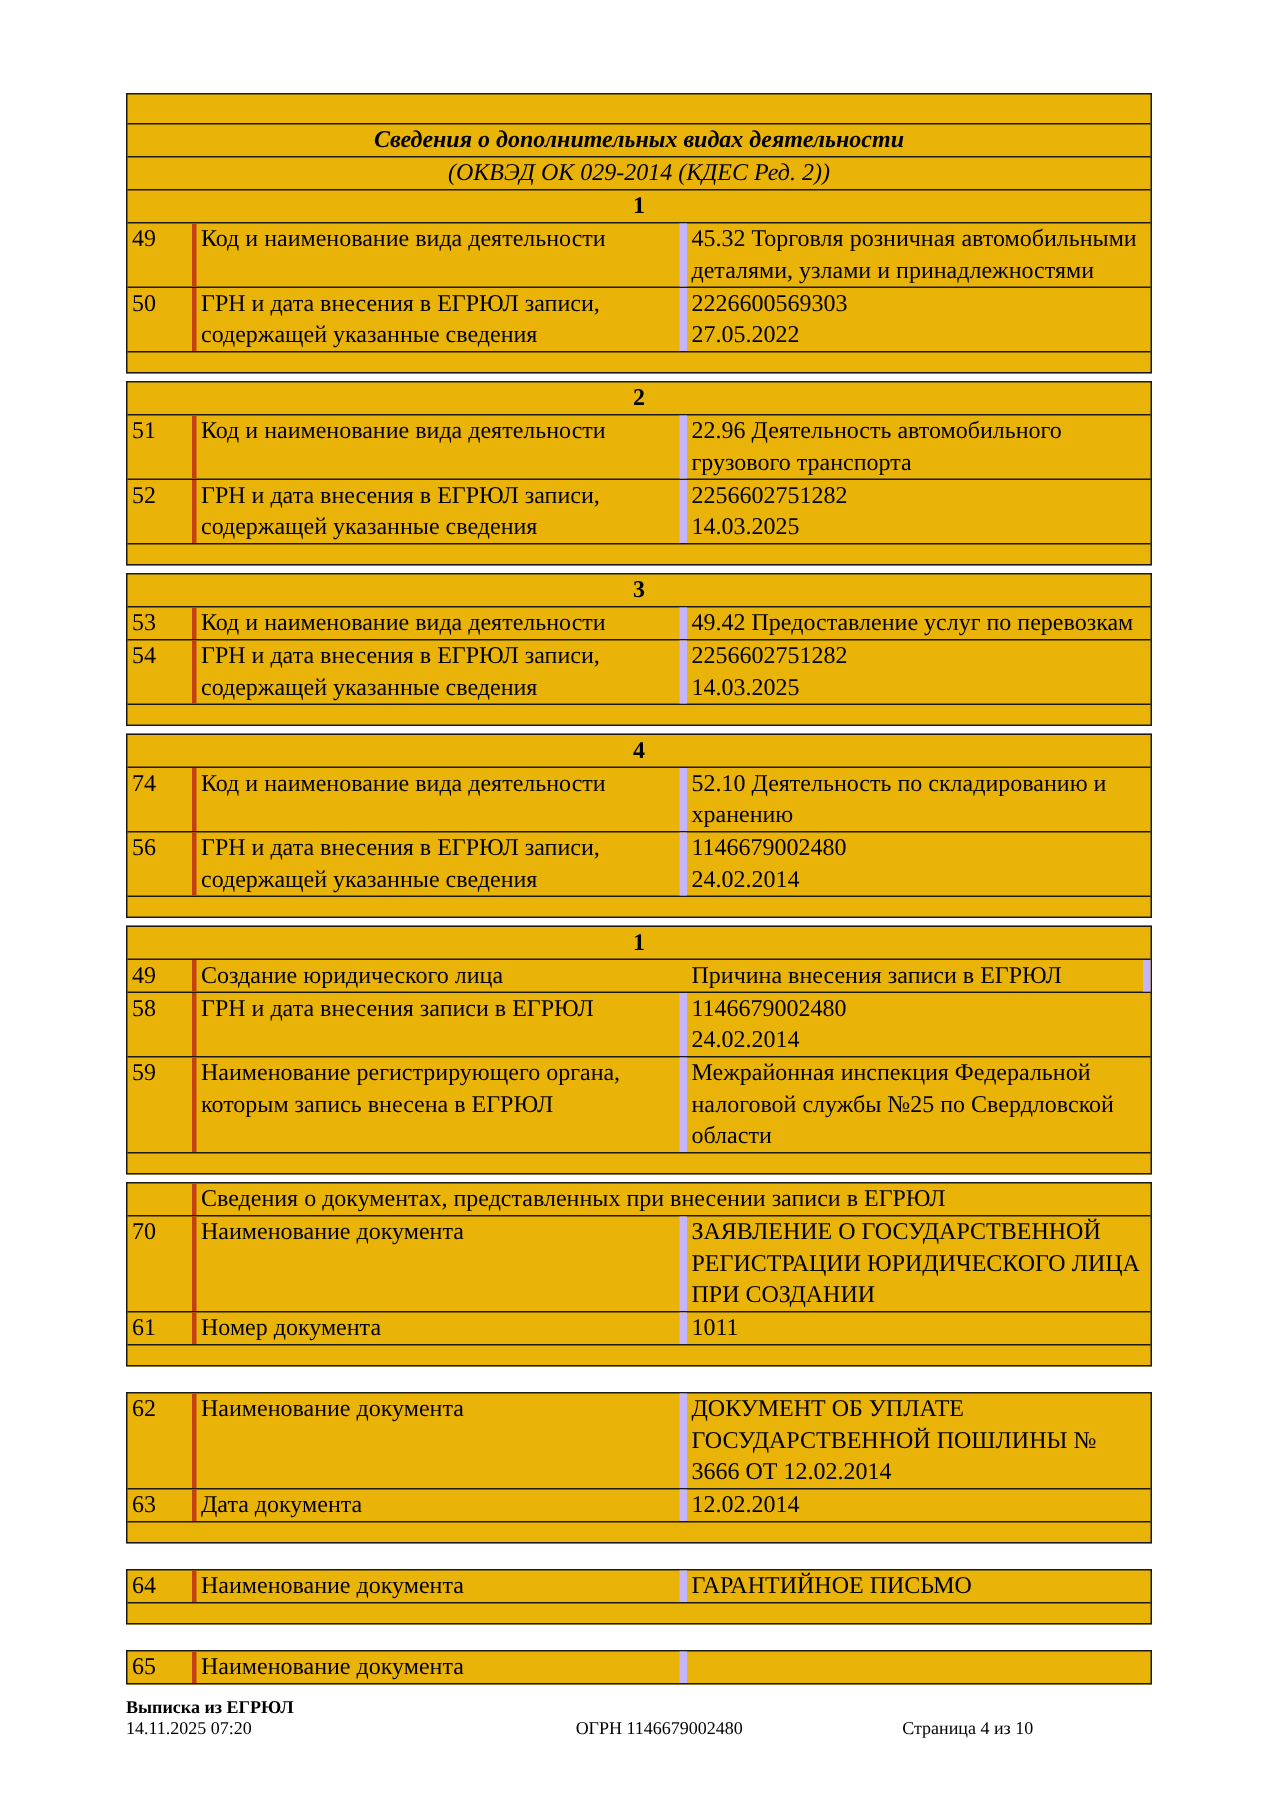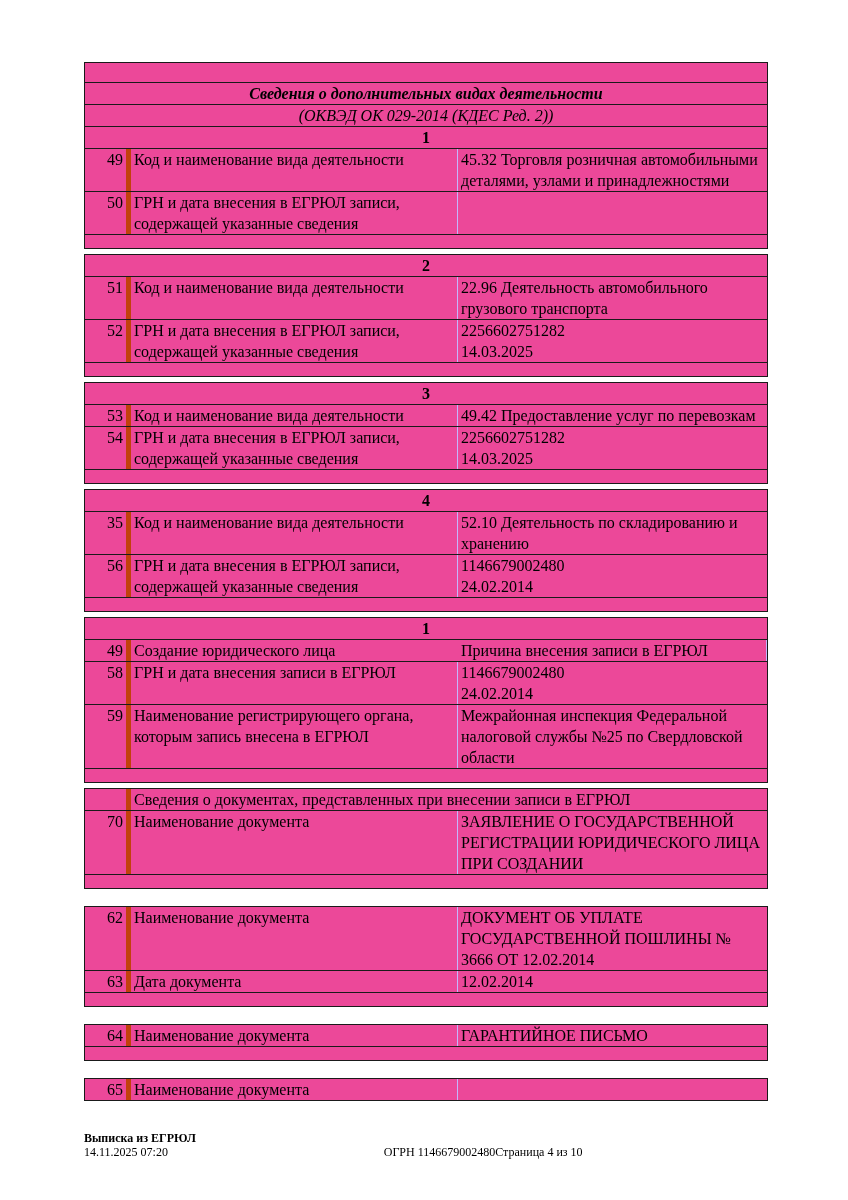--- a/index.html
+++ b/index.html
@@ -2,63 +2,65 @@
 <html><head>
 <meta charset="utf-8">
 <style>
   html,body{margin:0;padding:0;}
   body{
     width:848px;height:1200px;background:#ffffff;position:relative;
     font-family:"Liberation Serif", serif;font-size:16px;color:#000;
     -webkit-font-smoothing:antialiased;
   }
   .doc{position:absolute;left:84px;top:62px;width:684px;}
-  .tbl{border:1px solid #1a1a1a;margin-bottom:5px;background:#ec4899;}
+  .tbl{border:1px solid #1a1a1a;margin-bottom:5px;background:#eab308;}
   .tbl.docgap{margin-bottom:17px;}
   .r{display:grid;grid-template-columns:46px 327px 1fr;border-top:1px solid #1a1a1a;}
   .r.rdocs{grid-template-columns:46px 1fr;}
   .tbl > :first-child{border-top:none;}
   .c{padding:0 3px;line-height:21px;}
-  .c-num{text-align:right;border-right:5px solid #c2410c;}
-  .c-label{border-right:1px solid #c4b5fd;}
+  .c-num{text-align:left;border-right:3px solid #c2410c;}
+  .c-label{border-right:5px solid #c4b5fd;}
   .c-val{white-space:pre-line;}
   .rf{border-top:1px solid #1a1a1a;text-align:center;line-height:21px;padding:0 2px;}
   .rf.title{font-weight:bold;font-style:italic;}
   .rf.subtitle{font-style:italic;}
   .rf.gnum{font-weight:bold;}
   .rf.rtitle{font-weight:bold;}
   .empty{height:19px;}
   .spacer{height:13px;border-top:1px solid #1a1a1a;}
   .footer{
     position:absolute;left:84px;top:1131px;width:711px;
     display:grid;grid-template-columns:1fr auto 1fr;align-items:end;
     font-size:12px;line-height:14px;
   }
   .footer .f-left .b{font-weight:bold;}
   .footer .f-center{text-align:left;}
-  .footer .f-right{text-align:left;}
+  .footer .f-right{text-align:center;}
 </style>
 </head>
 <body>
 
 <div class="doc">
 
   <div class="tbl">
     <div class="empty"></div>
     <div class="rf title">Сведения о дополнительных видах деятельности</div>
     <div class="rf subtitle">(ОКВЭД ОК 029-2014 (КДЕС Ред. 2))</div>
     <div class="rf gnum">1</div>
     <div class="r">
       <div class="c c-num">49</div>
       <div class="c c-label">Код и наименование вида деятельности</div>
       <div class="c c-val">45.32 Торговля розничная автомобильными деталями, узлами и принадлежностями</div>
     </div>
     <div class="r">
       <div class="c c-num">50</div>
       <div class="c c-label">ГРН и дата внесения в ЕГРЮЛ записи, содержащей указанные сведения</div>
+      <div class="c c-val">2226600569303
+27.05.2022</div>
     </div>
     <div class="spacer"></div>
   </div>
 
   <div class="tbl">
     <div class="rf gnum">2</div>
     <div class="r">
       <div class="c c-num">51</div>
       <div class="c c-label">Код и наименование вида деятельности</div>
       <div class="c c-val">22.96 Деятельность автомобильного грузового транспорта</div>
@@ -84,21 +86,21 @@
       <div class="c c-label">ГРН и дата внесения в ЕГРЮЛ записи, содержащей указанные сведения</div>
       <div class="c c-val">2256602751282
 14.03.2025</div>
     </div>
     <div class="spacer"></div>
   </div>
 
   <div class="tbl">
     <div class="rf gnum">4</div>
     <div class="r">
-      <div class="c c-num">35</div>
+      <div class="c c-num">74</div>
       <div class="c c-label">Код и наименование вида деятельности</div>
       <div class="c c-val">52.10 Деятельность по складированию и хранению</div>
     </div>
     <div class="r">
       <div class="c c-num">56</div>
       <div class="c c-label">ГРН и дата внесения в ЕГРЮЛ записи, содержащей указанные сведения</div>
       <div class="c c-val">1146679002480
 24.02.2014</div>
     </div>
     <div class="spacer"></div>
@@ -127,20 +129,25 @@
 
   <div class="tbl docgap">
     <div class="r rdocs">
       <div class="c c-num"></div>
       <div class="c">Сведения о документах, представленных при внесении записи в ЕГРЮЛ</div>
     </div>
     <div class="r">
       <div class="c c-num">70</div>
       <div class="c c-label">Наименование документа</div>
       <div class="c c-val">ЗАЯВЛЕНИЕ О ГОСУДАРСТВЕННОЙ РЕГИСТРАЦИИ ЮРИДИЧЕСКОГО ЛИЦА ПРИ СОЗДАНИИ</div>
+    </div>
+    <div class="r">
+      <div class="c c-num">61</div>
+      <div class="c c-label">Номер документа</div>
+      <div class="c c-val">1011</div>
     </div>
     <div class="spacer"></div>
   </div>
 
   <div class="tbl docgap">
     <div class="r">
       <div class="c c-num">62</div>
       <div class="c c-label">Наименование документа</div>
       <div class="c c-val">ДОКУМЕНТ ОБ УПЛАТЕ ГОСУДАРСТВЕННОЙ ПОШЛИНЫ № 3666 ОТ 12.02.2014</div>
     </div>

